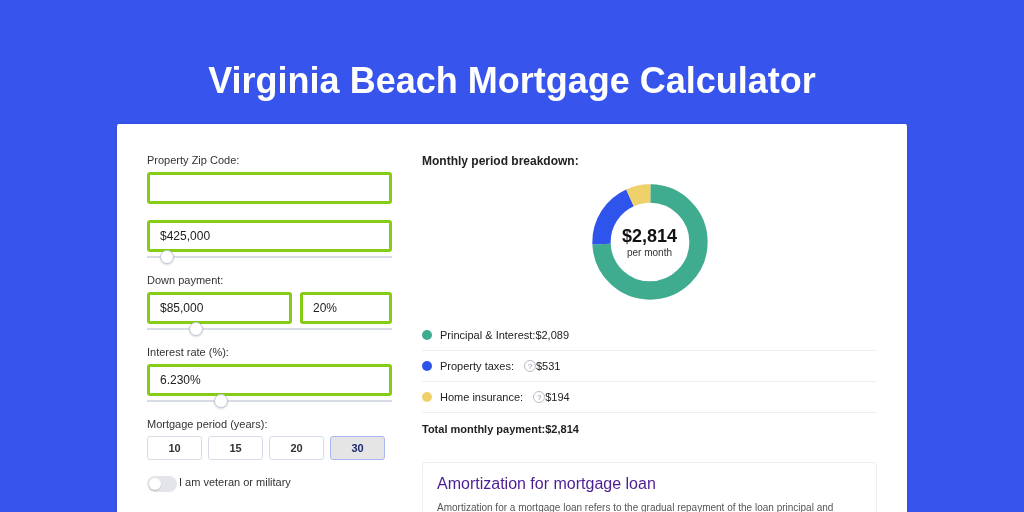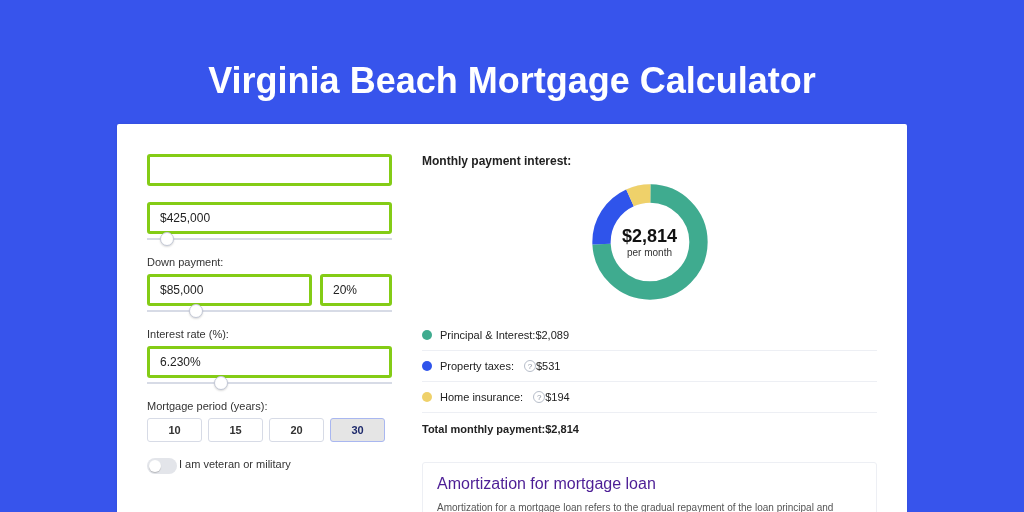--- a/index.html
+++ b/index.html
@@ -38,21 +38,21 @@
   }
   .slider-thumb {
     position: absolute; top: -6px; width: 14px; height: 14px;
     background: #fff; border: 1px solid #c3c8d6; border-radius: 50%;
     box-shadow: 0 1px 2px rgba(0,0,0,0.15);
     transform: translateX(-50%);
   }
 
   .dp-row { display: flex; gap: 8px; }
   .dp-amount { flex: 1; }
-  .dp-percent { width: 72px; }
+  .dp-percent { width: 92px; }
 
   .period-row { display: flex; gap: 6px; }
   .period-btn {
     width: 55px; height: 24px; border: 1px solid #d7dbe6; border-radius: 3px;
     background: #fff; font-size: 11px; color: #333;
     display: flex; align-items: center; justify-content: center; font-weight: 700;
   }
   .period-btn.active { background: #e5e5e5; border-color: #a9b7f0; color: #1e2a6b; }
 
   .toggle-row { display: flex; align-items: flex-start; gap: 2px; margin-top: 6px; }
@@ -103,20 +103,21 @@
 </head>
 <body>
 
 <h1 class="page-title">Virginia Beach Mortgage Calculator</h1>
 
 <div class="card">
 
   <div class="left">
 
     <div class="group">
+      <div class="field-label">Property Zip Code:</div>
       <input class="text-input" value="" style="">
     </div>
 
     <div class="group">
       <input class="text-input" value="$425,000" style="">
       <div class="slider-track">
         <div class="slider-thumb" style="left:8%"></div>
       </div>
     </div>
 
@@ -153,21 +154,21 @@
       <div class="toggle-switch">
         <div class="toggle-handle"></div>
       </div>
       <span class="toggle-label">I am veteran or military</span>
     </div>
 
   </div>
 
   <div class="right">
 
-    <div class="breakdown-title">Monthly payment interest:</div>
+    <div class="breakdown-title">Monthly period breakdown:</div>
 
     <div class="donut-wrap">
       <div class="donut">
         <svg viewBox="0 0 42 42">
             <circle cx="21" cy="21" r="15.915" fill="none" stroke="#f2f3f7" stroke-width="6"></circle>
             <circle cx="21" cy="21" r="15.915" fill="none" stroke="#3fab8f" stroke-width="6" stroke-dasharray="74.23596304193319 25.76403695806681" stroke-dashoffset="25"></circle>
             <circle cx="21" cy="21" r="15.915" fill="none" stroke="#2f54eb" stroke-width="6" stroke-dasharray="18.86993603411514 81.13006396588486" stroke-dashoffset="-49.23596304193319"></circle>
             <circle cx="21" cy="21" r="15.915" fill="none" stroke="#efd16a" stroke-width="6" stroke-dasharray="6.89410092395167 93.10589907604833" stroke-dashoffset="-68.10589907604833"></circle>
           </svg>
         <div class="donut-center">

